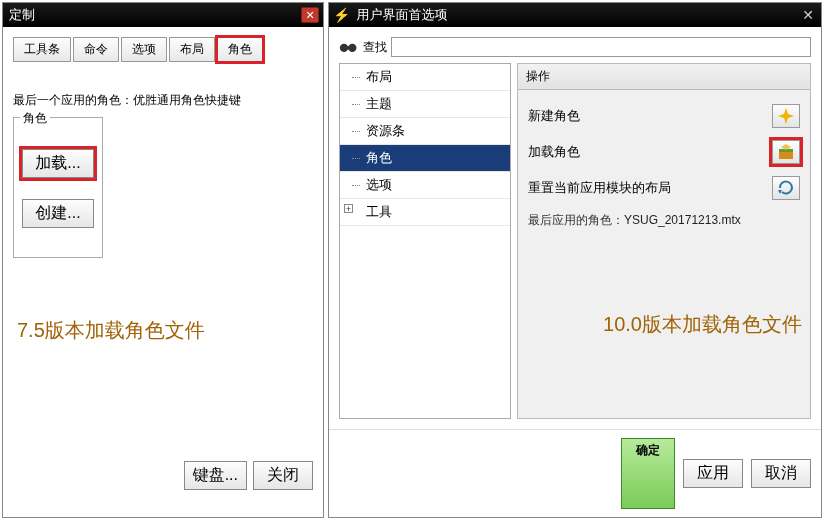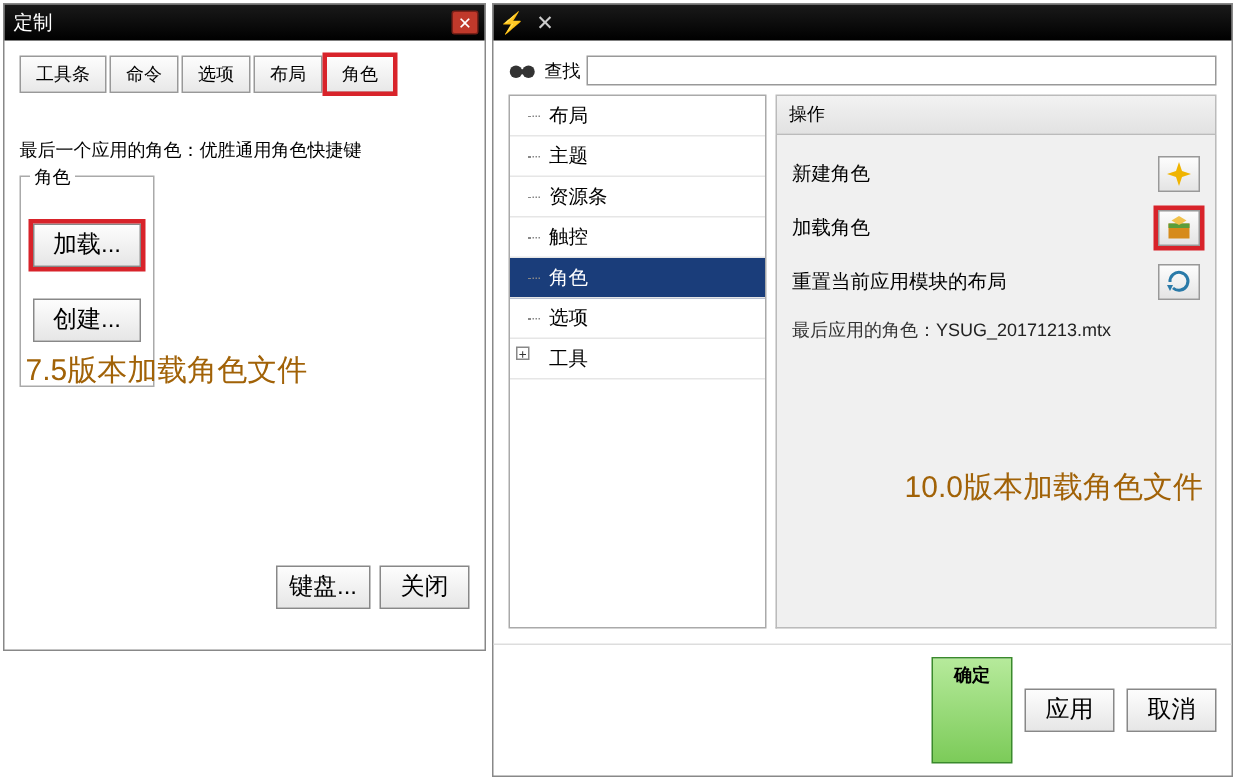--- a/index.html
+++ b/index.html
@@ -12,21 +12,21 @@
   display: flex;
   gap: 4px;
   padding: 2px;
 }
 .window {
   border: 1px solid #888;
   display: flex;
   flex-direction: column;
   background: #fff;
 }
-.win-left { width: 322px; height: 432px; }
+.win-left { width: 322px; height: 516px; }
 .win-right { width: 494px; height: 516px; }
 
 .titlebar {
   background: linear-gradient(to bottom, #1a1a1a, #000);
   color: #fff;
   display: flex;
   align-items: center;
   padding: 0 4px;
   height: 24px;
   font-size: 13px;
@@ -272,41 +272,41 @@
   </div>
   <div class="footer-left">
     <div class="btn">键盘...</div>
     <div class="btn">关闭</div>
   </div>
 </div>
 
 <div class="window win-right">
   <div class="titlebar">
     <span class="lightning">⚡</span>
+    <span class="title-text">用户界面首选项</span>
     <span class="close-plain">✕</span>
   </div>
   <div class="body-area">
     <div class="search-row">
       <span class="search-icon">
         <svg viewBox="0 0 24 16">
             <circle cx="6" cy="9" r="5" fill="#333"></circle>
             <circle cx="16" cy="9" r="5" fill="#333"></circle>
             <rect x="6" y="7" width="10" height="4" fill="#333"></rect>
           </svg>
       </span>
       <span class="search-label">查找</span>
       <input class="search-input" value="" style="">
     </div>
     <div class="split">
       <div class="tree-pane">
         <ul class="tree-list">
           <li><span class="dotline"></span><span>布局</span></li>
           <li><span class="dotline"></span><span>主题</span></li>
           <li><span class="dotline"></span><span>资源条</span></li>
-          <li><span class="dotline"></span><span>触控</span></li>
           <li class="selected"><span class="dotline"></span><span>角色</span></li>
           <li><span class="dotline"></span><span>选项</span></li>
           <li><span class="expand">+</span><span>工具</span></li>
         </ul>
       </div>
       <div class="ops-pane">
         <div class="ops-header">操作</div>
         <div class="ops-body">
           <div class="op-row">
             <span class="op-label">新建角色</span>

